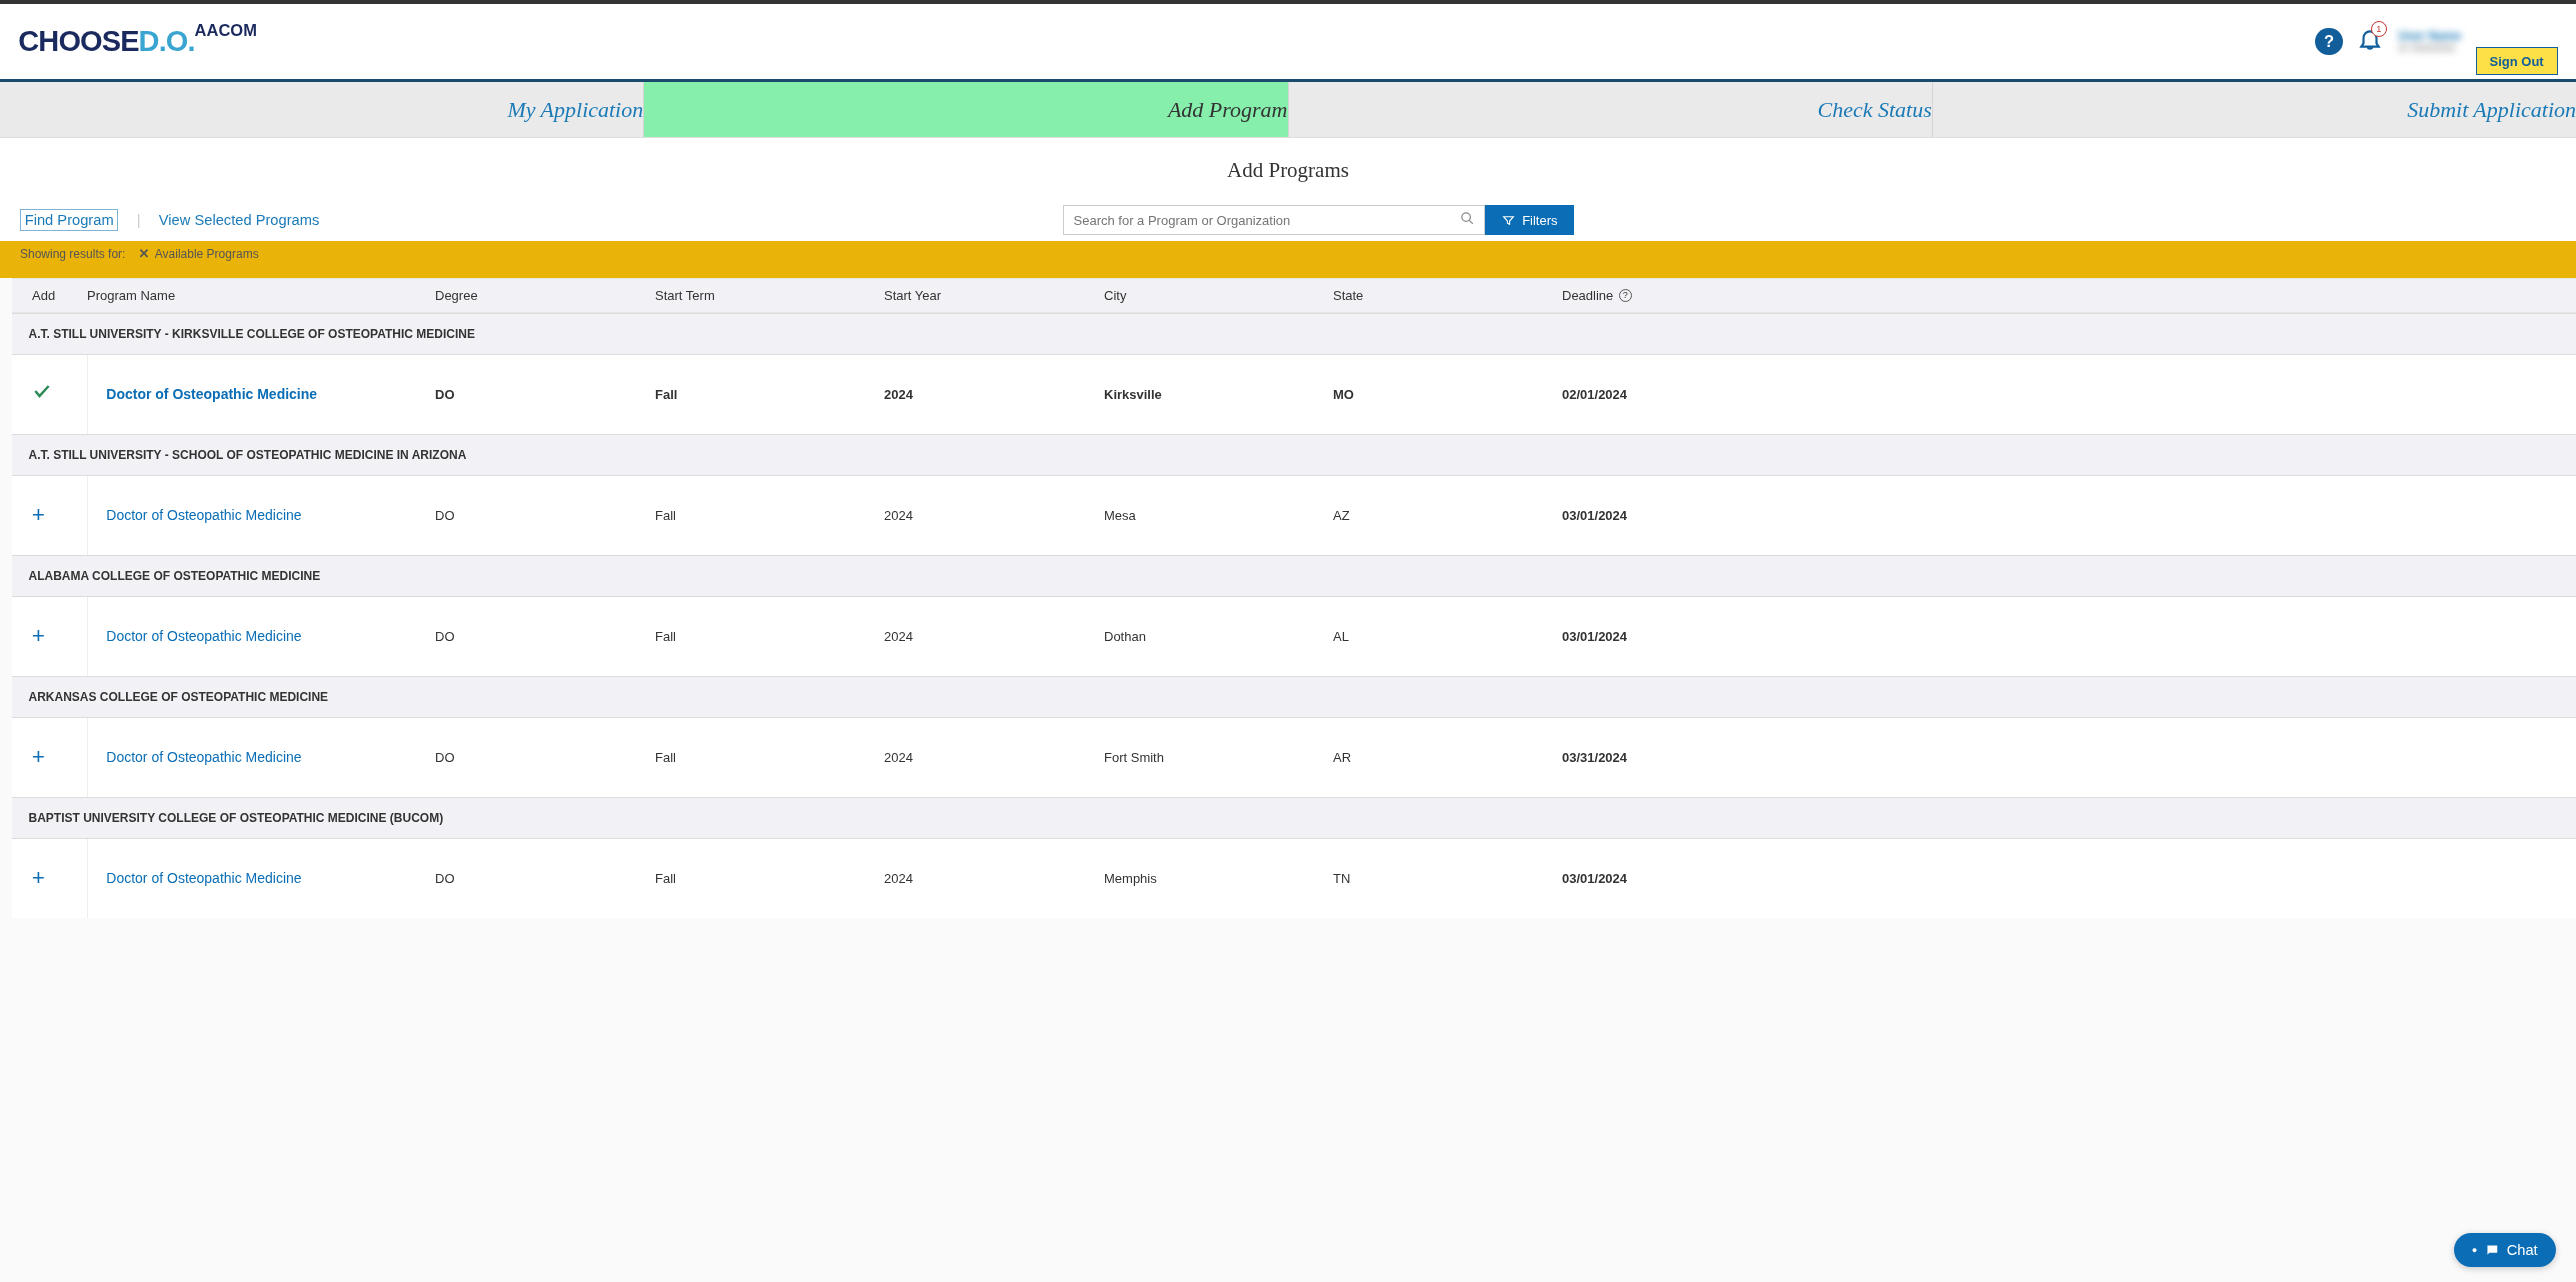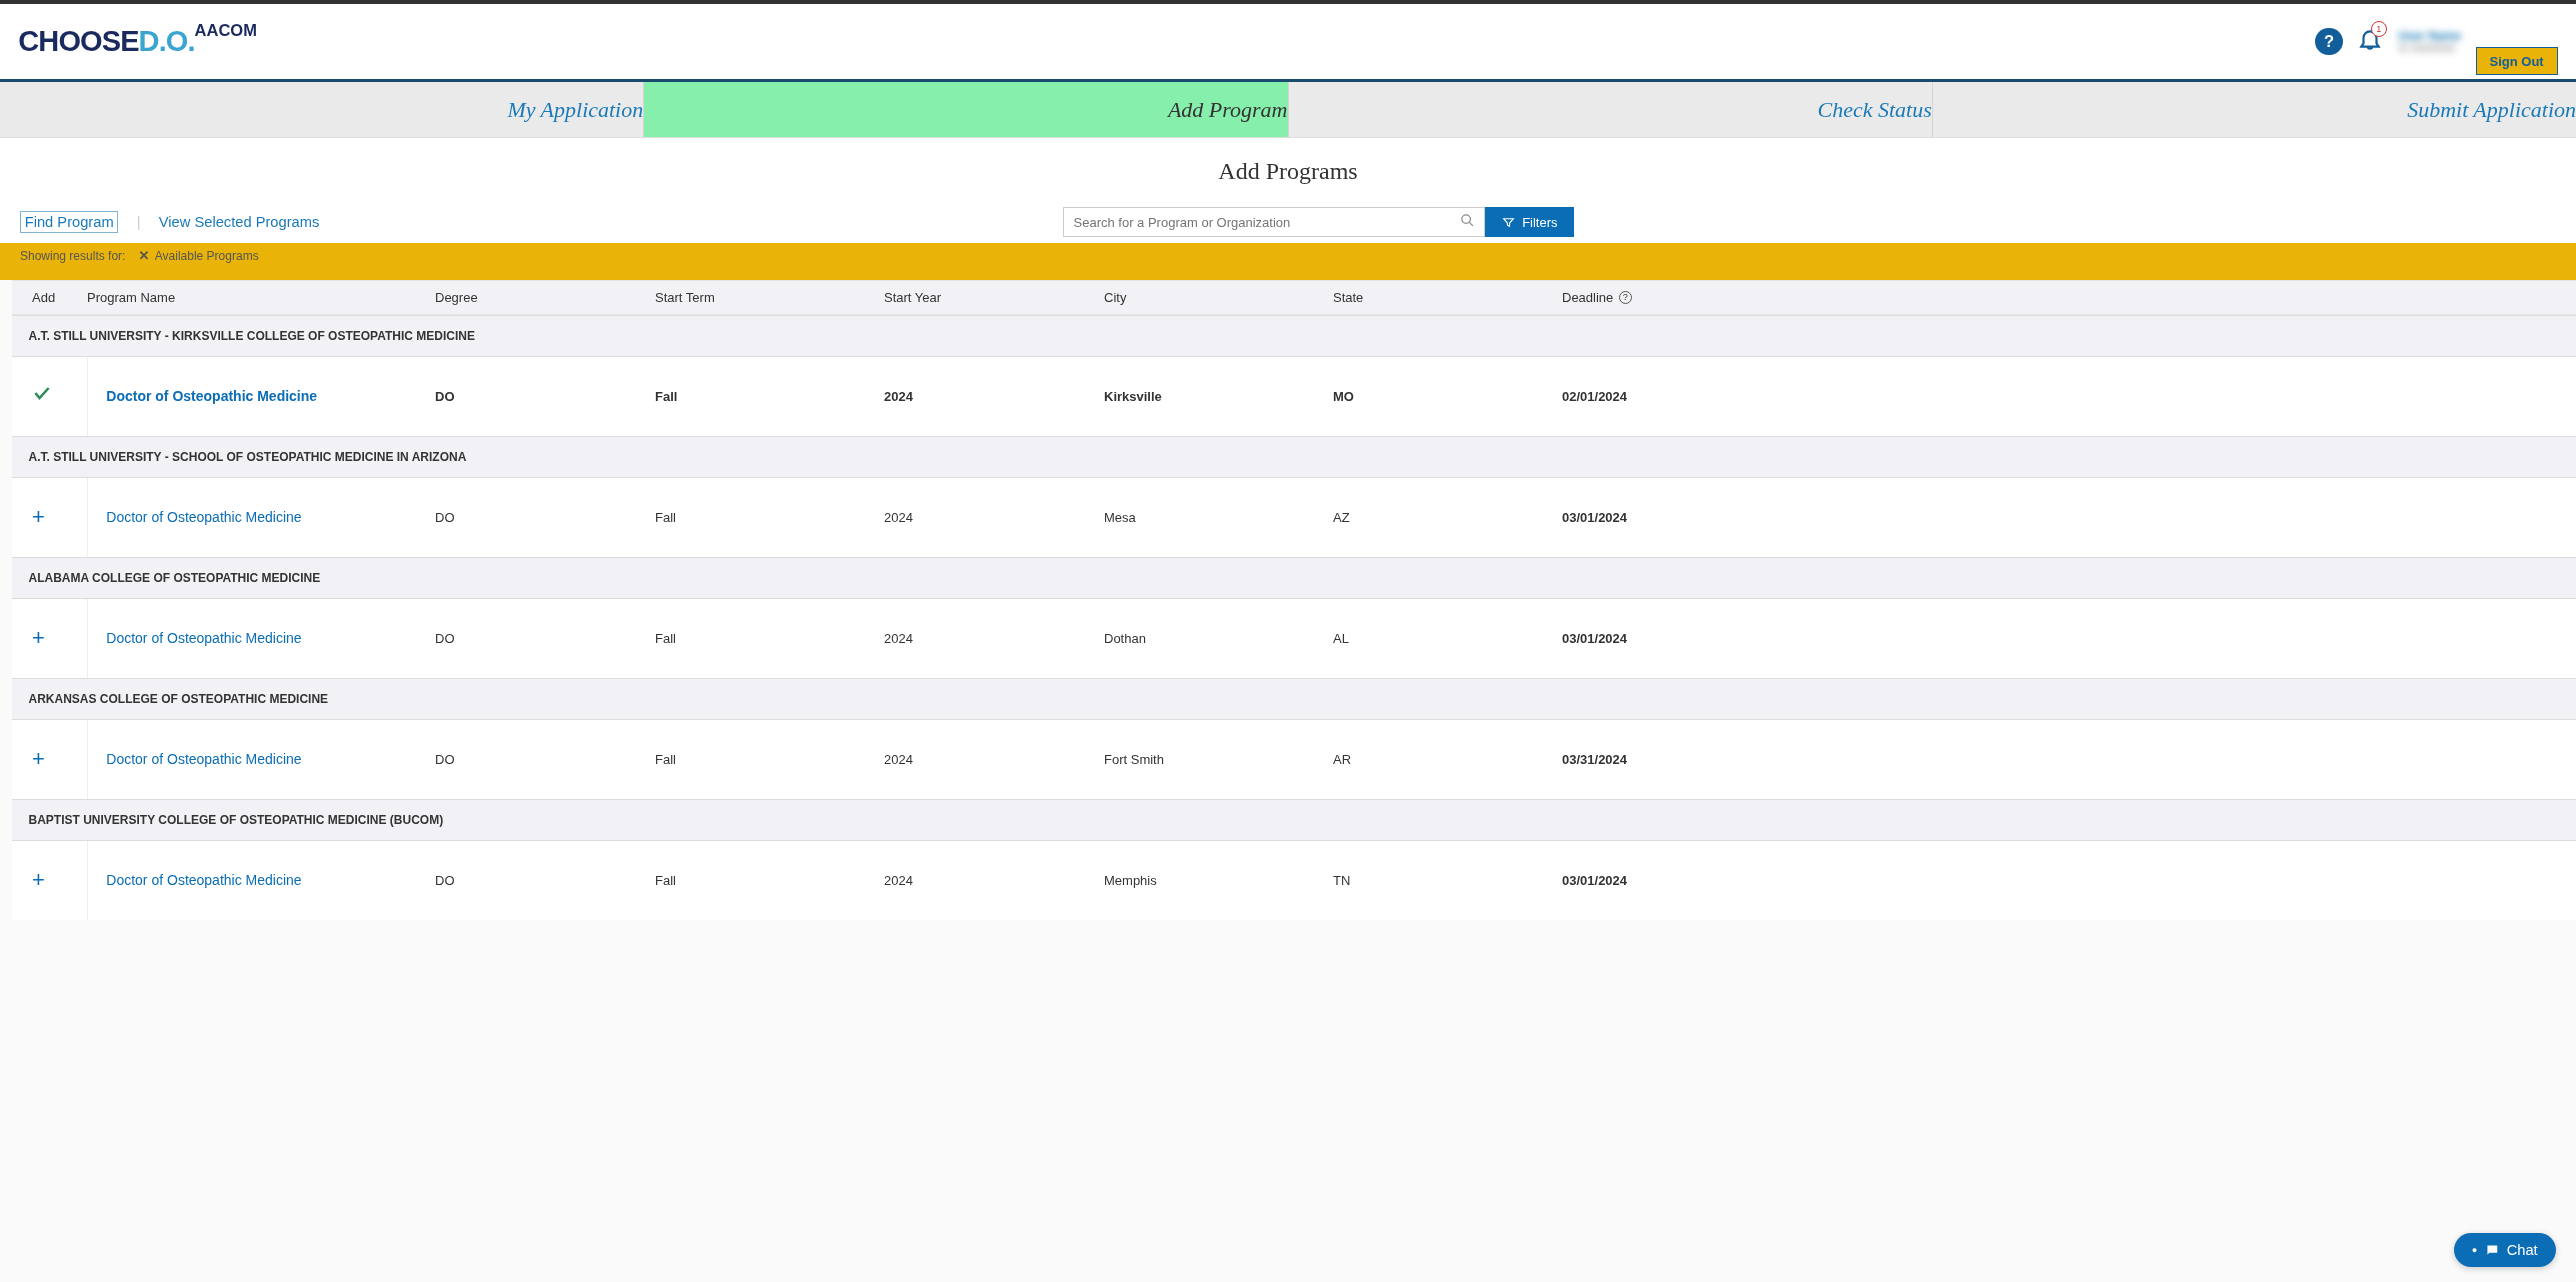--- a/index.html
+++ b/index.html
@@ -13,30 +13,30 @@
   .logo-main .do { color: #3aa5d1; }
   .logo-sub { font-family: Arial, sans-serif; font-weight: 700; font-size: 16.5px; color: #1a2a5e; margin-top: -3.7px; }
   .header-right { display: flex; align-items: center; gap: 14.7px; }
   .icon-circle { width: 27.5px; height: 27.5px; border-radius: 50%; background: #115e9b; color: #fff; display: flex; align-items: center; justify-content: center; font-family: Arial,sans-serif; font-weight: bold; font-size: 16.5px; cursor: pointer; }
   .bell-wrap { position: relative; cursor: pointer; }
   .bell-icon svg { width: 26px; height: 26px; stroke: #115e9b; fill: none; stroke-width: 2; }
   .bell-badge { position: absolute; top: -5.5px; right: -3.7px; width: 16.5px; height: 16.5px; border: 1.8px solid #c33; border-radius: 50%; background: #fff; color: #c33; font-family: Arial,sans-serif; font-size: 9.2px; display: flex; align-items: center; justify-content: center; }
   .user-info { display: flex; flex-direction: column; font-family: Arial, sans-serif; filter: blur(3.7px); }
   .user-name { font-size: 12px; color: #1a7ab8; font-weight: 600; }
   .user-id { font-size: 10px; color: #888; }
-  .signout-btn { border: 1.8px solid #115e9b; background: #eab308; color: #115e9b; font-family: Arial,sans-serif; font-weight: 600; font-size: 13px; padding: 5.5px 13px; cursor: pointer; margin-top: 40px; }
+  .signout-btn { border: 1.8px solid #115e9b; background: #fde047; color: #115e9b; font-family: Arial,sans-serif; font-weight: 600; font-size: 13px; padding: 5.5px 13px; cursor: pointer; margin-top: 40px; }
   
   .divider-navy { height: 1.8px; background: #1a4a6e; }
   
   .main-tabs { display: flex; background: #eaeaea; border-bottom: 0.9px solid #ddd; }
   .main-tab { flex: 1; text-align: right; padding: 14.7px 0; font-size: 22px; color: #1a7ab8; cursor: pointer; border-right: 0.9px solid #d5d5d5; font-style: italic; }
   .main-tab:last-child { border-right: none; }
   .main-tab.active { background: #86efac; color: #333; }
   
-  .page-title { text-align: center; font-size: 24px; color: #333; padding: 20px 0 9.2px 0; background:#fff; }
+  .page-title { text-align: center; font-size: 21px; color: #333; padding: 20px 0 9.2px 0; background:#fff; }
   
   .controls-row { display: flex; align-items: center; background: #fff; padding: 13px 20px 5.5px 20px; gap: 18.3px; }
   .tab-links { display: flex; align-items: center; gap: 18.3px; font-family: Arial,sans-serif; }
   .tab-link { color: #1a7ab8; font-size: 14.7px; cursor: pointer; }
   .tab-link.active { border: 0.9px solid #7fb3d5; padding: 1.8px 3.7px; font-weight: 500;}
   .tab-sep { color: #ccc; }
   .search-filter { margin-left: auto; margin-right: auto; display: flex; align-items: stretch; }
   .search-box { display: flex; align-items: center; border: 0.9px solid #ccc; width: 422px; padding: 0 9.2px; background:#fff; }
   .search-input { border: none; outline: none; flex: 1; font-family: Arial,sans-serif; font-size: 13px; color: #4d7c0f; }
   .search-mag svg { width: 14.7px; height: 14.7px; stroke: #888; fill:none; stroke-width:2; }

